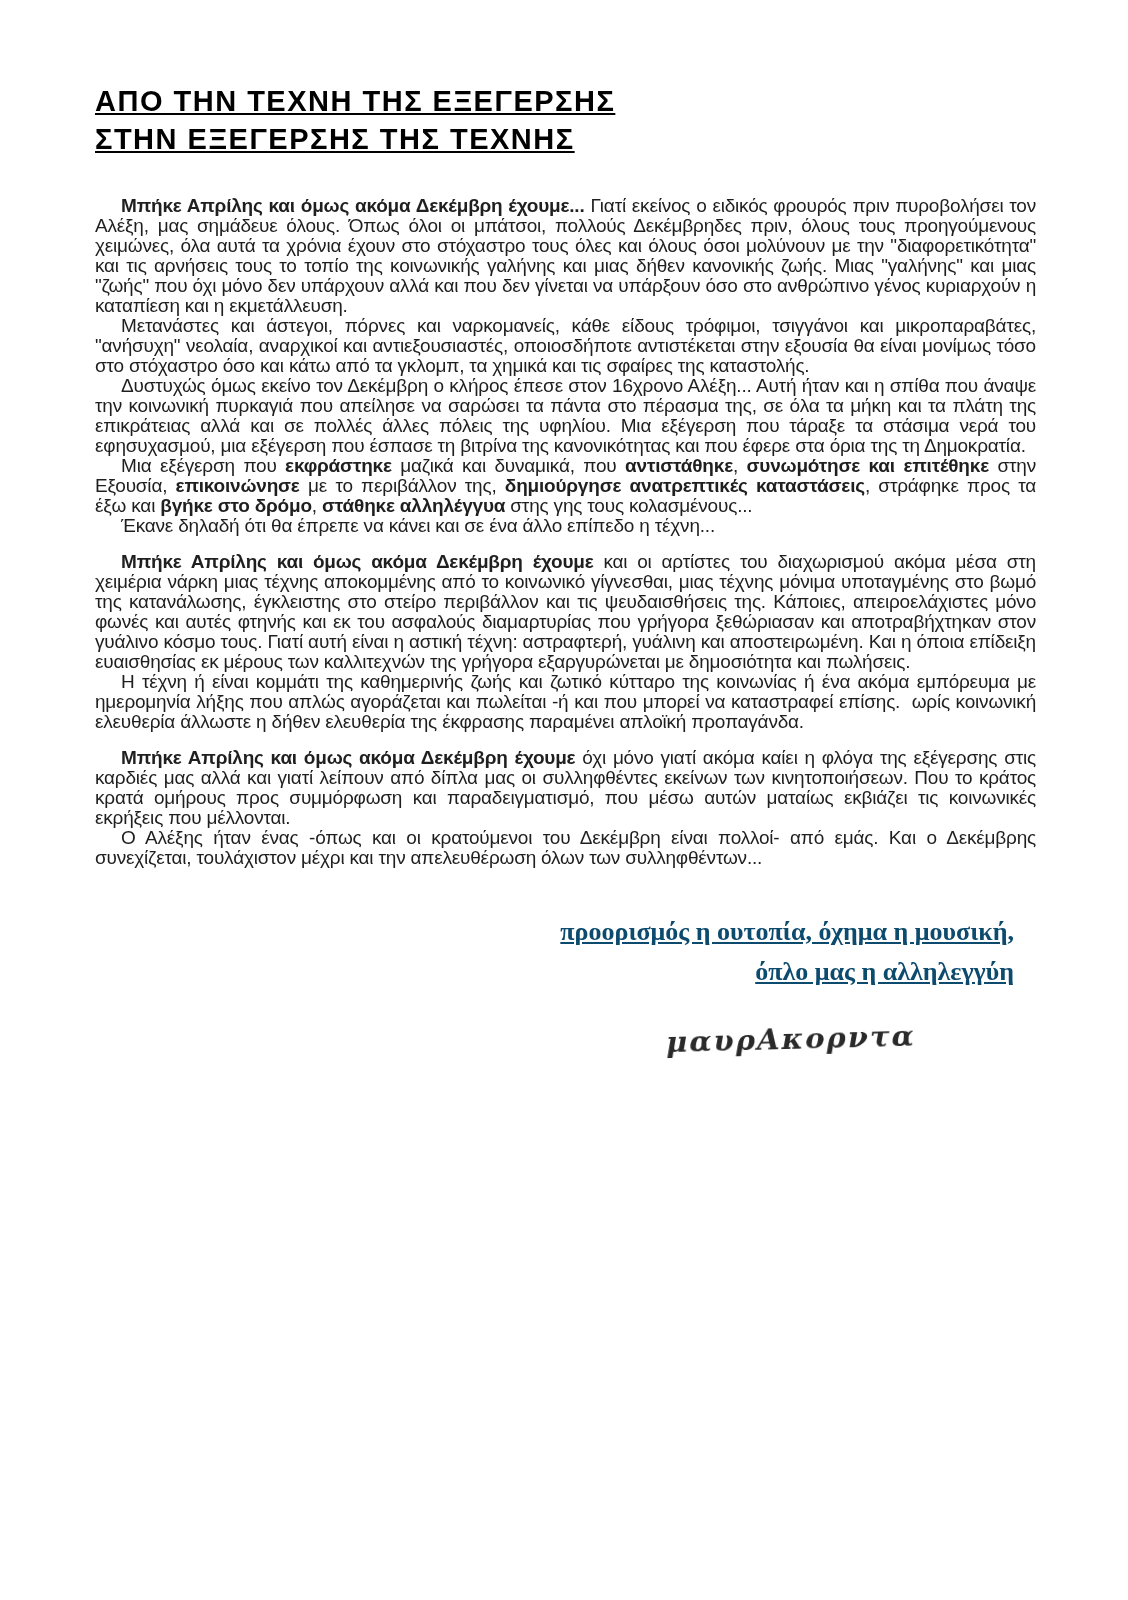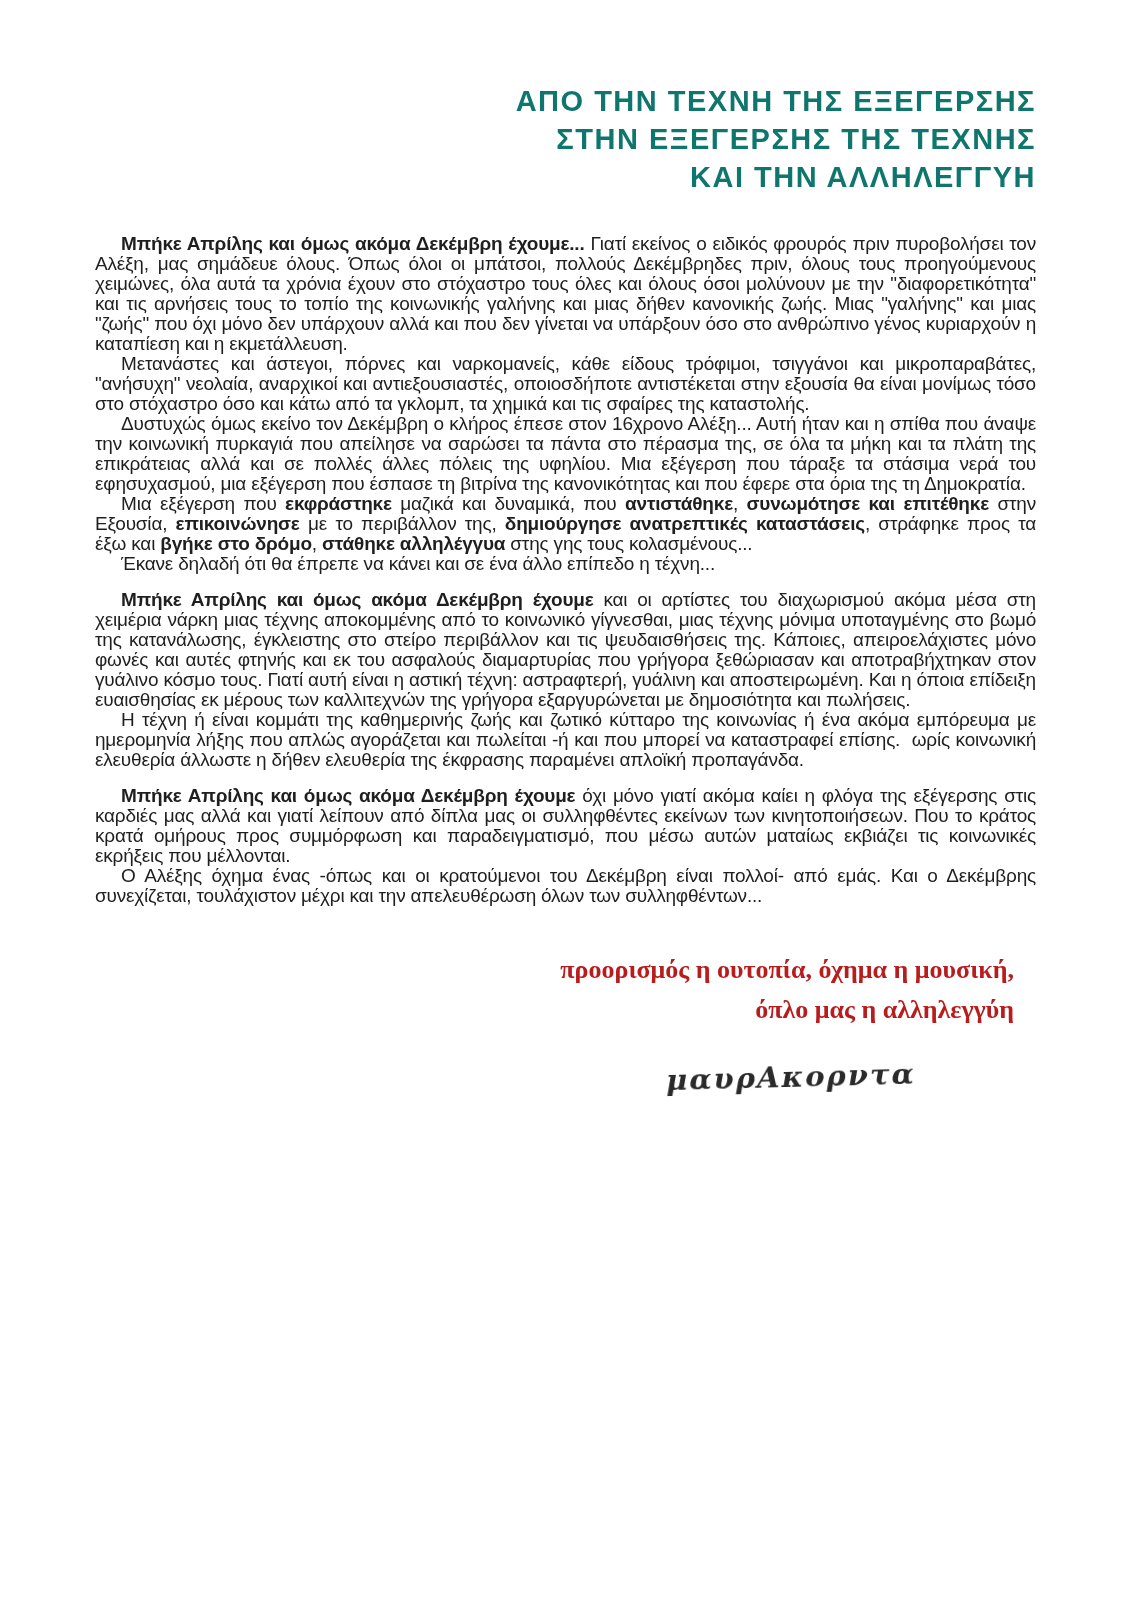--- a/index.html
+++ b/index.html
@@ -11,27 +11,28 @@
     font-family: "Liberation Sans", sans-serif;
     color: #1f1f1f;
   }
   .page {
     width: 1128px;
     height: 1600px;
     background: #ffffff;
     padding: 82px 92px 0 95px;
   }
   .title {
-    text-align: right;
+    text-align: left;
     font-weight: bold;
     font-size: 29px;
     line-height: 38px;
     letter-spacing: 1.5px;
-    color: #0f766e;
+    color: #000000;
     margin-bottom: 38px;
+    text-decoration: underline;
   }
   .body-text {
     font-size: 19px;
     line-height: 20px;
     letter-spacing: -0.2px;
     text-align: justify;
   }
   .para {
     margin: 0;
     text-indent: 26px;
@@ -40,21 +41,22 @@
   .run { white-space: pre-wrap; }
   .run.bold { font-weight: bold; }
   .closing {
     margin-top: 44px;
     padding-right: 22px;
     text-align: right;
     font-family: "Liberation Serif", serif;
     font-weight: bold;
     font-size: 26px;
     line-height: 40px;
-    color: #b91c1c;
+    color: #0c4a6e;
+    text-decoration: underline;
   }
   .signature-row {
     margin-top: 30px;
     padding-right: 120px;
     text-align: right;
   }
   .signature {
     display: inline-block;
     font-family: "DejaVu Serif", serif;
     font-style: italic;
@@ -67,33 +69,32 @@
   }
 </style>
 </head>
 <body>
 
 <div class="page">
 
   <header class="title">
     <div>ΑΠΟ ΤΗΝ ΤΕΧΝΗ ΤΗΣ ΕΞΕΓΕΡΣΗΣ</div>
     <div>ΣΤΗΝ ΕΞΕΓΕΡΣΗΣ ΤΗΣ ΤΕΧΝΗΣ</div>
-    <div>ΚΑΙ ΤΗΝ ΑΛΛΗΛΕΓΓΥΗ</div>
   </header>
 
   <main class="body-text">
       <p class="para"><span class="run bold">Μπήκε Απρίλης και όμως ακόμα Δεκέμβρη έχουμε...</span><span class="run"> Γιατί εκείνος ο ειδικός φρουρός πριν πυροβολήσει τον Αλέξη, μας σημάδευε όλους. Όπως όλοι οι μπάτσοι, πολλούς Δεκέμβρηδες πριν, όλους τους προηγούμενους χειμώνες, όλα αυτά τα χρόνια έχουν στο στόχαστρο τους όλες και όλους όσοι μολύνουν με την "διαφορετικότητα" και τις αρνήσεις τους το τοπίο της κοινωνικής γαλήνης και μιας δήθεν κανονικής ζωής. Μιας "γαλήνης" και μιας "ζωής" που όχι μόνο δεν υπάρχουν αλλά και που δεν γίνεται να υπάρξουν όσο στο ανθρώπινο γένος κυριαρχούν η καταπίεση και η εκμετάλλευση.</span></p>
       <p class="para"><span class="run">Μετανάστες και άστεγοι, πόρνες και ναρκομανείς, κάθε είδους τρόφιμοι, τσιγγάνοι και μικροπαραβάτες, "ανήσυχη" νεολαία, αναρχικοί και αντιεξουσιαστές, οποιοσδήποτε αντιστέκεται στην εξουσία θα είναι μονίμως τόσο στο στόχαστρο όσο και κάτω από τα γκλομπ, τα χημικά και τις σφαίρες της καταστολής.</span></p>
       <p class="para"><span class="run">Δυστυχώς όμως εκείνο τον Δεκέμβρη ο κλήρος έπεσε στον 16χρονο Αλέξη... Αυτή ήταν και η σπίθα που άναψε την κοινωνική πυρκαγιά που απείλησε να σαρώσει τα πάντα στο πέρασμα της, σε όλα τα μήκη και τα πλάτη της επικράτειας αλλά και σε πολλές άλλες πόλεις της υφηλίου. Μια εξέγερση που τάραξε τα στάσιμα νερά του εφησυχασμού, μια εξέγερση που έσπασε τη βιτρίνα της κανονικότητας και που έφερε στα όρια της τη Δημοκρατία.</span></p>
       <p class="para"><span class="run">Μια εξέγερση που </span><span class="run bold">εκφράστηκε</span><span class="run"> μαζικά και δυναμικά, που </span><span class="run bold">αντιστάθηκε</span><span class="run">, </span><span class="run bold">συνωμότησε και επιτέθηκε</span><span class="run"> στην Εξουσία, </span><span class="run bold">επικοινώνησε</span><span class="run"> με το περιβάλλον της, </span><span class="run bold">δημιούργησε ανατρεπτικές καταστάσεις</span><span class="run">, στράφηκε προς τα έξω και </span><span class="run bold">βγήκε στο δρόμο</span><span class="run">, </span><span class="run bold">στάθηκε αλληλέγγυα</span><span class="run"> στης γης τους κολασμένους...</span></p>
       <p class="para"><span class="run">Έκανε δηλαδή ότι θα έπρεπε να κάνει και σε ένα άλλο επίπεδο η τέχνη...</span></p>
       <p class="para gap"><span class="run bold">Μπήκε Απρίλης και όμως ακόμα Δεκέμβρη έχουμε</span><span class="run"> και οι αρτίστες του διαχωρισμού ακόμα μέσα στη χειμέρια νάρκη μιας τέχνης αποκομμένης από το κοινωνικό γίγνεσθαι, μιας τέχνης μόνιμα υποταγμένης στο βωμό της κατανάλωσης, έγκλειστης στο στείρο περιβάλλον και τις ψευδαισθήσεις της. Κάποιες, απειροελάχιστες μόνο φωνές και αυτές φτηνής και εκ του ασφαλούς διαμαρτυρίας που γρήγορα ξεθώριασαν και αποτραβήχτηκαν στον γυάλινο κόσμο τους. Γιατί αυτή είναι η αστική τέχνη: αστραφτερή, γυάλινη και αποστειρωμένη. Και η όποια επίδειξη ευαισθησίας εκ μέρους των καλλιτεχνών της γρήγορα εξαργυρώνεται με δημοσιότητα και πωλήσεις.</span></p>
       <p class="para"><span class="run">Η τέχνη ή είναι κομμάτι της καθημερινής ζωής και ζωτικό κύτταρο της κοινωνίας ή ένα ακόμα εμπόρευμα με ημερομηνία λήξης που απλώς αγοράζεται και πωλείται -ή και που μπορεί να καταστραφεί επίσης.  ωρίς κοινωνική ελευθερία άλλωστε η δήθεν ελευθερία της έκφρασης παραμένει απλοϊκή προπαγάνδα.</span></p>
       <p class="para gap"><span class="run bold">Μπήκε Απρίλης και όμως ακόμα Δεκέμβρη έχουμε</span><span class="run"> όχι μόνο γιατί ακόμα καίει η φλόγα της εξέγερσης στις καρδιές μας αλλά και γιατί λείπουν από δίπλα μας οι συλληφθέντες εκείνων των κινητοποιήσεων. Που το κράτος κρατά ομήρους προς συμμόρφωση και παραδειγματισμό, που μέσω αυτών ματαίως εκβιάζει τις κοινωνικές εκρήξεις που μέλλονται.</span></p>
-      <p class="para"><span class="run">Ο Αλέξης όχημα ένας -όπως και οι κρατούμενοι του Δεκέμβρη είναι πολλοί- από εμάς. Και ο Δεκέμβρης συνεχίζεται, τουλάχιστον μέχρι και την απελευθέρωση όλων των συλληφθέντων...</span></p>
+      <p class="para"><span class="run">Ο Αλέξης ήταν ένας -όπως και οι κρατούμενοι του Δεκέμβρη είναι πολλοί- από εμάς. Και ο Δεκέμβρης συνεχίζεται, τουλάχιστον μέχρι και την απελευθέρωση όλων των συλληφθέντων...</span></p>
     </main>
 
   <div class="closing">
     <div>προορισμός η ουτοπία, όχημα η μουσική,</div>
     <div>όπλο μας η αλληλεγγύη</div>
   </div>
 
   <div class="signature-row">
     <span class="signature">μαυρΑκορντα</span>
   </div>

